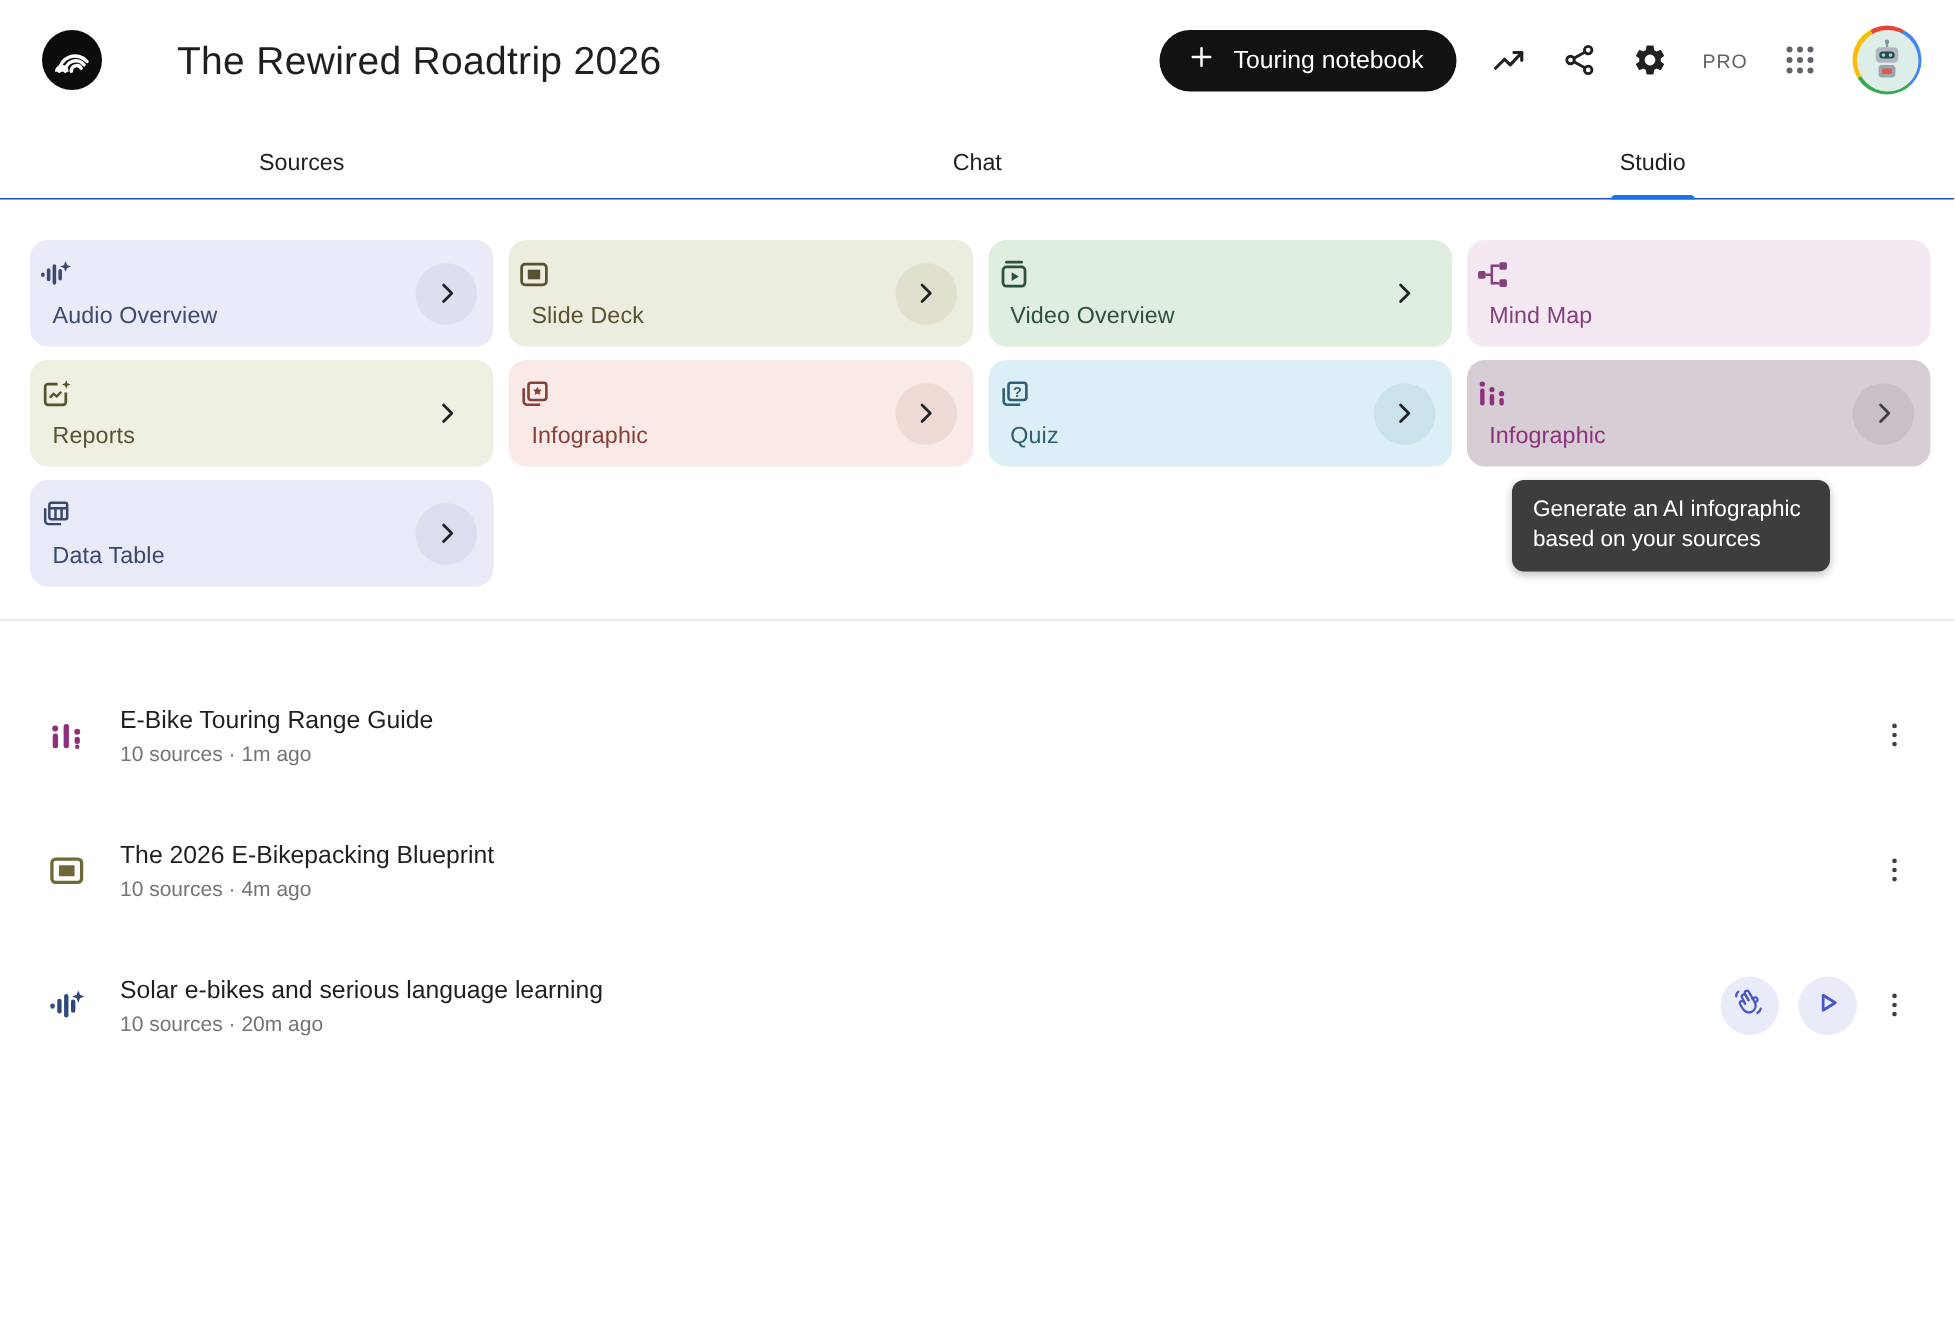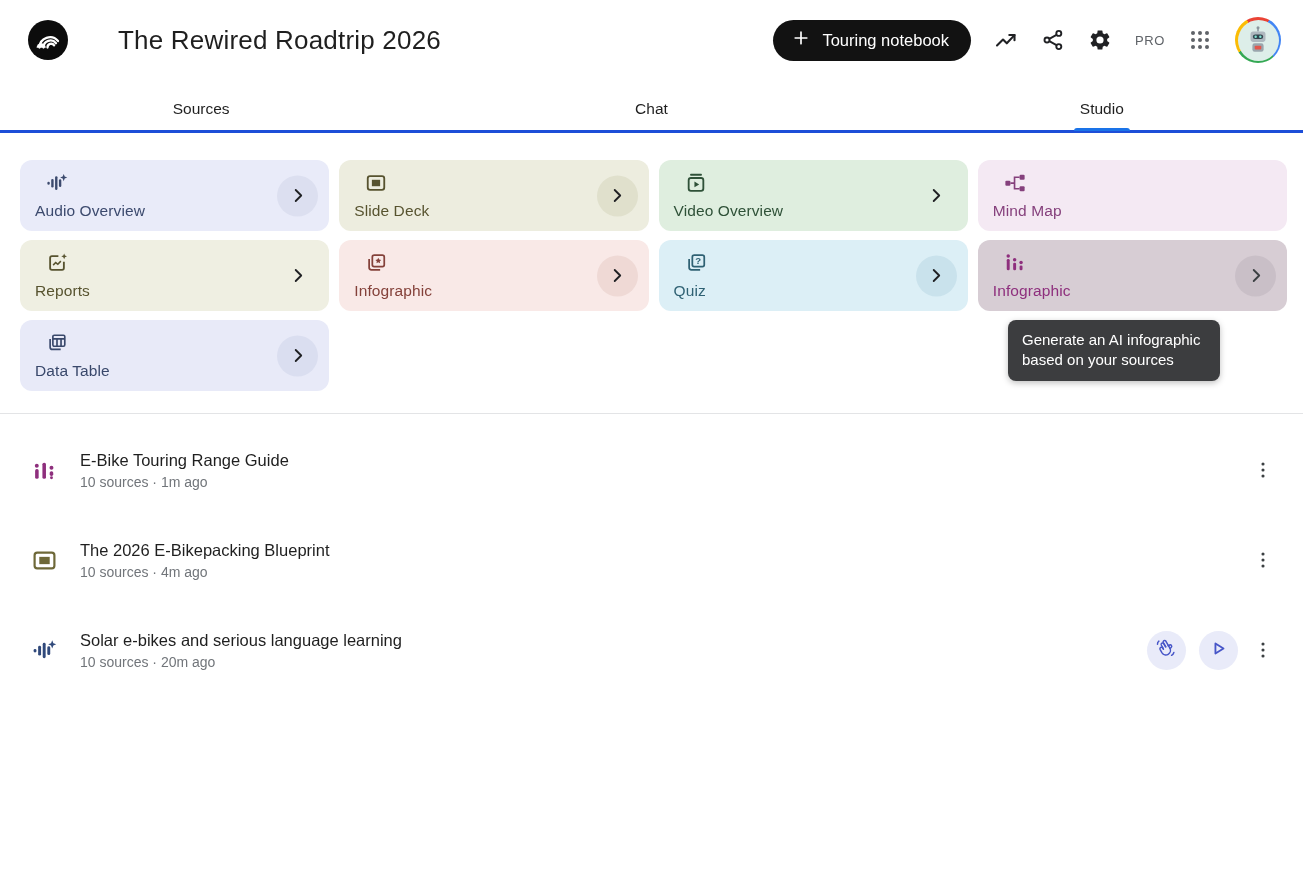--- a/index.html
+++ b/index.html
@@ -22,32 +22,32 @@
   .hicon { width:24px; height:24px; display:flex; align-items:center; justify-content:center; color:#202124; cursor:pointer; }
   .hicon svg { width:24px; height:24px; }
   .pro { font-size:13px; color:#5f6368; letter-spacing:.6px; font-weight:500; }
   .avatar-ring {
     width:46px; height:46px; border-radius:50%; padding:2.5px; cursor:pointer;
     background:conic-gradient(#ea4335 0 8%, #4285f4 8% 38%, #34a853 38% 66%, #fbbc05 66% 92%, #ea4335 92% 100%);
   }
   .avatar-inner { width:100%; height:100%; border-radius:50%; background:#ddeee9; display:flex; align-items:center; justify-content:center; overflow:hidden; }
   .avatar-inner svg { width:30px; height:30px; }
   
-  .tabs { display:flex; height:53px; border-bottom:3px solid #1d4ed8;gap:48px; }
+  .tabs { display:flex; height:53px; border-bottom:1px solid #1d4ed8;gap:48px; }
   .tab { flex:1; display:flex; align-items:flex-start; justify-content:center; padding-top:20px;
          font-size:15.5px; font-weight:500; color:#1f1f1f; position:relative; cursor:pointer; }
   .tab .underline { display:none; }
   .tab.active .underline {
     display:block; position:absolute; bottom:-1px; width:56px; height:3px;
     background:var(--accent,#1a73e8); border-radius:3px 3px 0 0;
   }
   
   .tools { display:grid; grid-template-columns:repeat(4,1fr); gap:9px 10px; padding:27px 16px 0 20px; }
   .tool-card {
-    position:relative; height:71px; border-radius:12px; padding:12px 26px;
+    position:relative; height:71px; border-radius:12px; padding:12px 6px;
     background:var(--bg); color:var(--fg); cursor:pointer;text-decoration:underline;
   }
   .tool-icon { width:22px; height:22px; color:var(--fg); }
   .tool-icon svg { width:22px; height:22px; display:block; }
   .tool-label { position:absolute; left:15px; bottom:11px; font-size:15.5px; font-weight:500; letter-spacing:.1px; }
   .chev {
     position:absolute; right:11px; top:50%; transform:translateY(-50%);
     width:41px; height:41px; border-radius:50%;
     display:flex; align-items:center; justify-content:center; cursor:pointer;
   }
@@ -56,21 +56,21 @@
   
   .tooltip {
     position:absolute; left:1008px; top:320px; width:212px; z-index:6;
     background:var(--tt-bg,#3c3d3f); color:#fff; font-size:15px; line-height:1.33;
     padding:10px 14px 11px; border-radius:8px; box-shadow:0 2px 6px rgba(0,0,0,.25);
   }
   
   .divider { margin-top:22px; border-top:1px solid #e3e4e6; }
   
   .outputs { padding:30px 28px 0 32px; }
-  .row { display:flex; align-items:center; height:52px; margin-bottom:38px; }
+  .row { display:flex; align-items:center; height:52px; margin-bottom:38px;margin-top:20px; }
   .row-icon { width:28px; margin-right:20px; flex:0 0 auto; }
   .row-icon svg { width:25px; height:25px; display:block; }
   .row-text { display:flex; flex-direction:column; gap:4px; }
   .row-title { font-size:16.5px; color:#1f1f1f; }
   .row-meta { font-size:14px; color:#71757a; }
   .row-actions { margin-left:auto; display:flex; align-items:center; gap:13px; }
   .circle-btn { width:39px; height:39px; border-radius:50%; background:#e9ebf9; border:none;
     display:flex; align-items:center; justify-content:center; color:#4756c8; cursor:pointer; }
   .circle-btn svg { width:21px; height:21px; }
   .more-btn { width:24px; height:24px; background:none; border:none; padding:0; cursor:pointer; display:flex; align-items:center; justify-content:center; }

